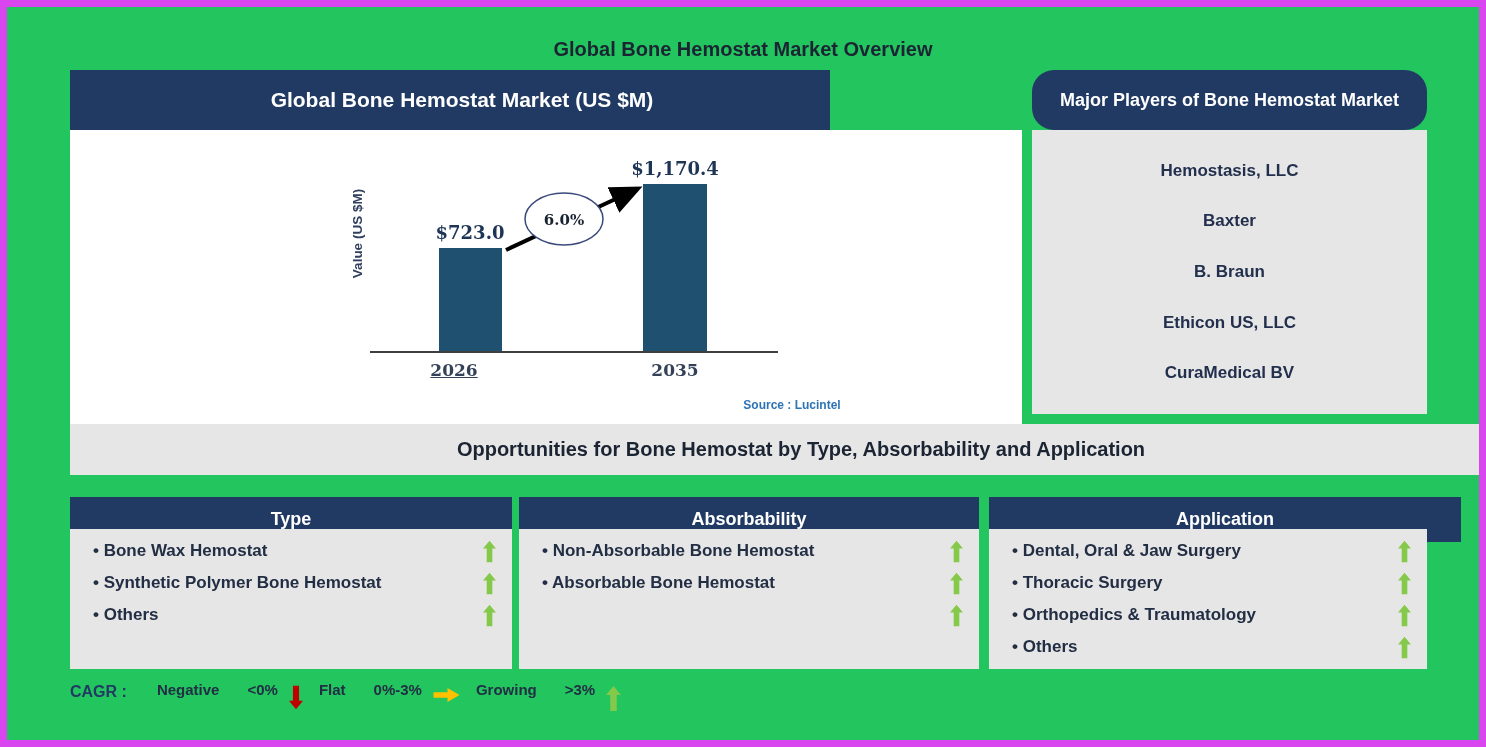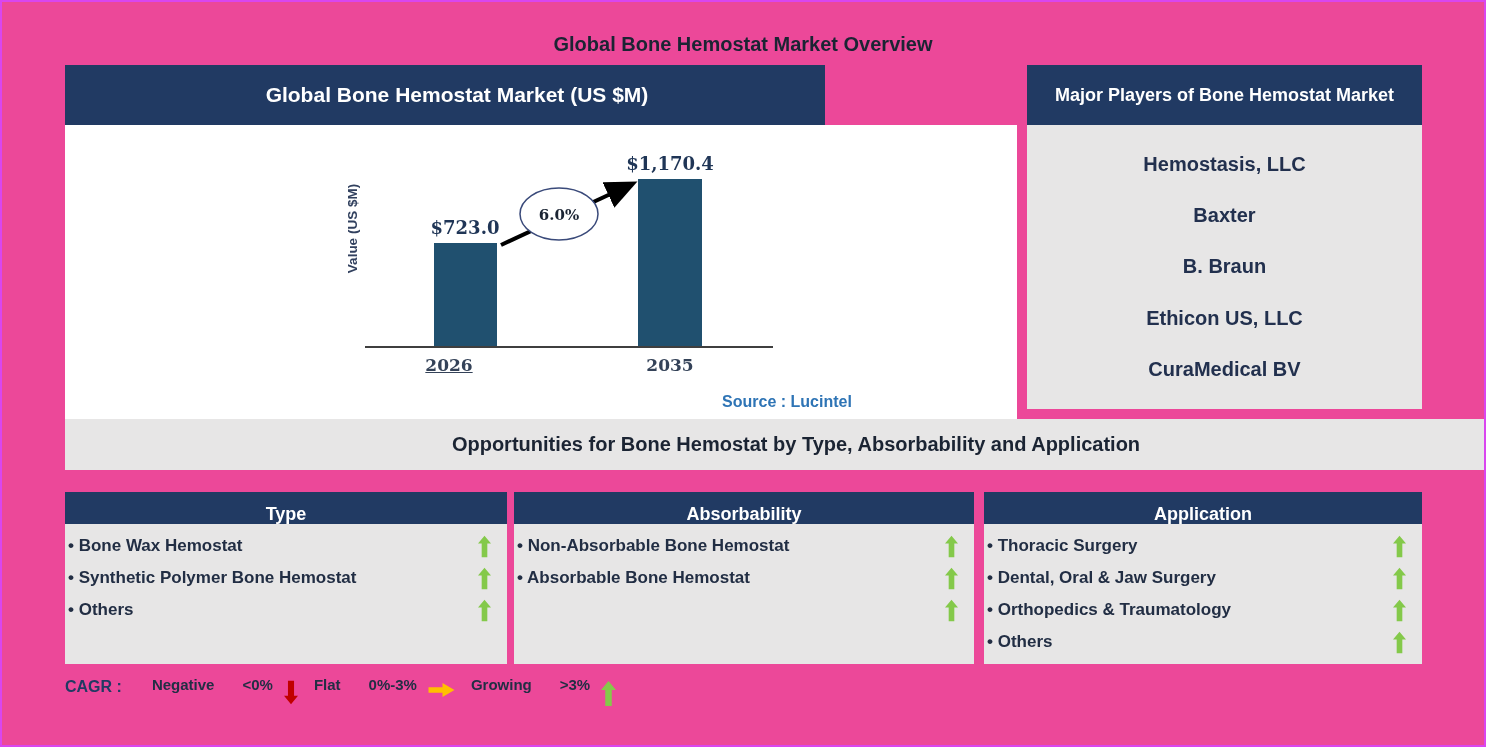--- a/index.html
+++ b/index.html
@@ -1,66 +1,66 @@
 <!DOCTYPE html>
 <html><head>
 <meta charset="utf-8">
 <style>
   * { margin:0; padding:0; box-sizing:border-box; }
   body { background:#fff; font-family:"Liberation Sans", sans-serif; }
-  .page { position:relative; width:1486px; height:747px; background:#ec4899;
-          border:2px solid #d946ef; overflow:hidden; }
+  .page { position:relative; width:1486px; height:747px; background:#22c55e;
+          border:7px solid #d946ef; overflow:hidden; }
 
   
   .page-title { position:absolute; top:31px; left:0; width:100%; text-align:center;
                 font-size:20px; font-weight:bold; color:#1B2433; }
 
   
   .navy { background:#213A63; color:#ffffff; display:flex; align-items:center; justify-content:center; }
   .chart-header  { position:absolute; left:63px;  top:63px; width:760px; height:60px; font-size:21px; font-weight:bold;padding-left:24px; }
-  .players-header{ position:absolute; left:1025px; top:63px; width:395px; height:60px; font-size:18px; font-weight:bold; }
+  .players-header{ position:absolute; left:1025px; top:63px; width:395px; height:60px; font-size:18px; font-weight:bold;border-radius:22px; }
 
   
   .players-body { position:absolute; left:1025px; top:123px; width:395px; height:284px;
                   background:#E7E6E6; display:flex; flex-direction:column;
                   justify-content:space-evenly; align-items:center; }
-  .player { font-size:20px; font-weight:bold; color:#22304E; text-align:center; }
+  .player { font-size:17px; font-weight:bold; color:#22304E; text-align:center; }
 
   
   .chart-area { position:absolute; left:63px; top:123px; width:952px; height:294px; background:#fff; }
   .y-axis-label { position:absolute; left:217px; top:96px; width:140px; text-align:center;
                   transform:rotate(-90deg); font-size:13.5px; font-weight:bold; color:#31405E; }
   .x-axis { position:absolute; left:300px; top:221px; width:408px; height:2px; background:#3F3F3F; }
   .bar { position:absolute; bottom:73px; background:#20506F; }
   .bar-0 { left:369px; width:63px; }
   .bar-1 { left:573px; width:64px; }
   .bar-value { position:absolute; width:140px; text-align:center;
                font-family:"DejaVu Serif", serif; font-size:18px; font-weight:bold; color:#1F3556; }
   .bar-value-0 { left:330px; }
   .bar-value-1 { left:535px; }
   .tick { position:absolute; top:230px; width:120px; text-align:center;
           font-family:"DejaVu Serif", serif; font-size:17px; font-weight:bold; color:#344258; }
   .tick-0 { left:324px;text-decoration:underline; }
   .tick-1 { left:545px; }
   .chart-overlay { position:absolute; left:0; top:0; width:952px; height:294px; }
   .cagr-ellipse-text { font-family:"DejaVu Serif", serif; font-size:15px; font-weight:bold; fill:#1B2433; }
   .source-note { position:absolute; left:610px; top:268px; width:224px; text-align:center;
-                 font-size:16px; font-weight:bold; color:#2E74B5; }
+                 font-size:12px; font-weight:bold; color:#2E74B5; }
 
   
   .opp-banner { position:absolute; left:63px; top:417px; width:1462px; height:51px;
                 background:#E7E6E6; display:flex; align-items:center; justify-content:center;
                 font-size:20px; font-weight:bold; color:#1B2433; }
 
   
   .col-header { position:absolute; top:490px; height:45px; font-size:18px; font-weight:bold; }
-  .col-body   { position:absolute; top:522px; height:140px; background:#E7E6E6; padding:6px 16px 0 3px; }
+  .col-body   { position:absolute; top:522px; height:140px; background:#E7E6E6; padding:6px 16px 0 23px; }
   .col-type-h   { left:63px;  width:442px; } .col-type-b   { left:63px;  width:442px; }
   .col-absorb-h { left:512px; width:460px; } .col-absorb-b { left:512px; width:460px; }
-  .col-app-h    { left:982px; width:438px; } .col-app-b    { left:982px; width:438px; }
+  .col-app-h    { left:982px; width:472px; } .col-app-b    { left:982px; width:438px; }
   .opp-row { display:flex; align-items:center; justify-content:space-between; height:32px; }
   .opp-label { font-size:17px; font-weight:bold; color:#222E44; white-space:nowrap; }
   .opp-label:not(:empty)::before { content:"• "; }
 
   
   .trend-arrow { display:block; }
   .arrow-green path  { fill:#84C94A; }
   .arrow-red path    { fill:#C00000; }
   .arrow-yellow path { fill:#FFC000; }
 
@@ -160,27 +160,27 @@
     <div class="opp-row">
       <span class="opp-label"></span>
       <svg class="trend-arrow arrow-green" width="13" height="27" viewBox="0 0 12 20">
           <path d="M6 0 L12 7.2 H8.6 V20 H3.4 V7.2 H0 Z"></path>
         </svg>
     </div>
   </div>
 
   <div class="col-body col-app-b">
     <div class="opp-row">
+      <span class="opp-label">Dental, Oral &amp; Jaw Surgery</span>
+      <svg class="trend-arrow arrow-green" width="13" height="27" viewBox="0 0 12 20">
+          <path d="M6 0 L12 7.2 H8.6 V20 H3.4 V7.2 H0 Z"></path>
+        </svg>
+    </div>
+    <div class="opp-row">
       <span class="opp-label">Thoracic Surgery</span>
-      <svg class="trend-arrow arrow-green" width="13" height="27" viewBox="0 0 12 20">
-          <path d="M6 0 L12 7.2 H8.6 V20 H3.4 V7.2 H0 Z"></path>
-        </svg>
-    </div>
-    <div class="opp-row">
-      <span class="opp-label">Dental, Oral &amp; Jaw Surgery</span>
       <svg class="trend-arrow arrow-green" width="13" height="27" viewBox="0 0 12 20">
           <path d="M6 0 L12 7.2 H8.6 V20 H3.4 V7.2 H0 Z"></path>
         </svg>
     </div>
     <div class="opp-row">
       <span class="opp-label">Orthopedics &amp; Traumatology</span>
       <svg class="trend-arrow arrow-green" width="13" height="27" viewBox="0 0 12 20">
           <path d="M6 0 L12 7.2 H8.6 V20 H3.4 V7.2 H0 Z"></path>
         </svg>
     </div>

